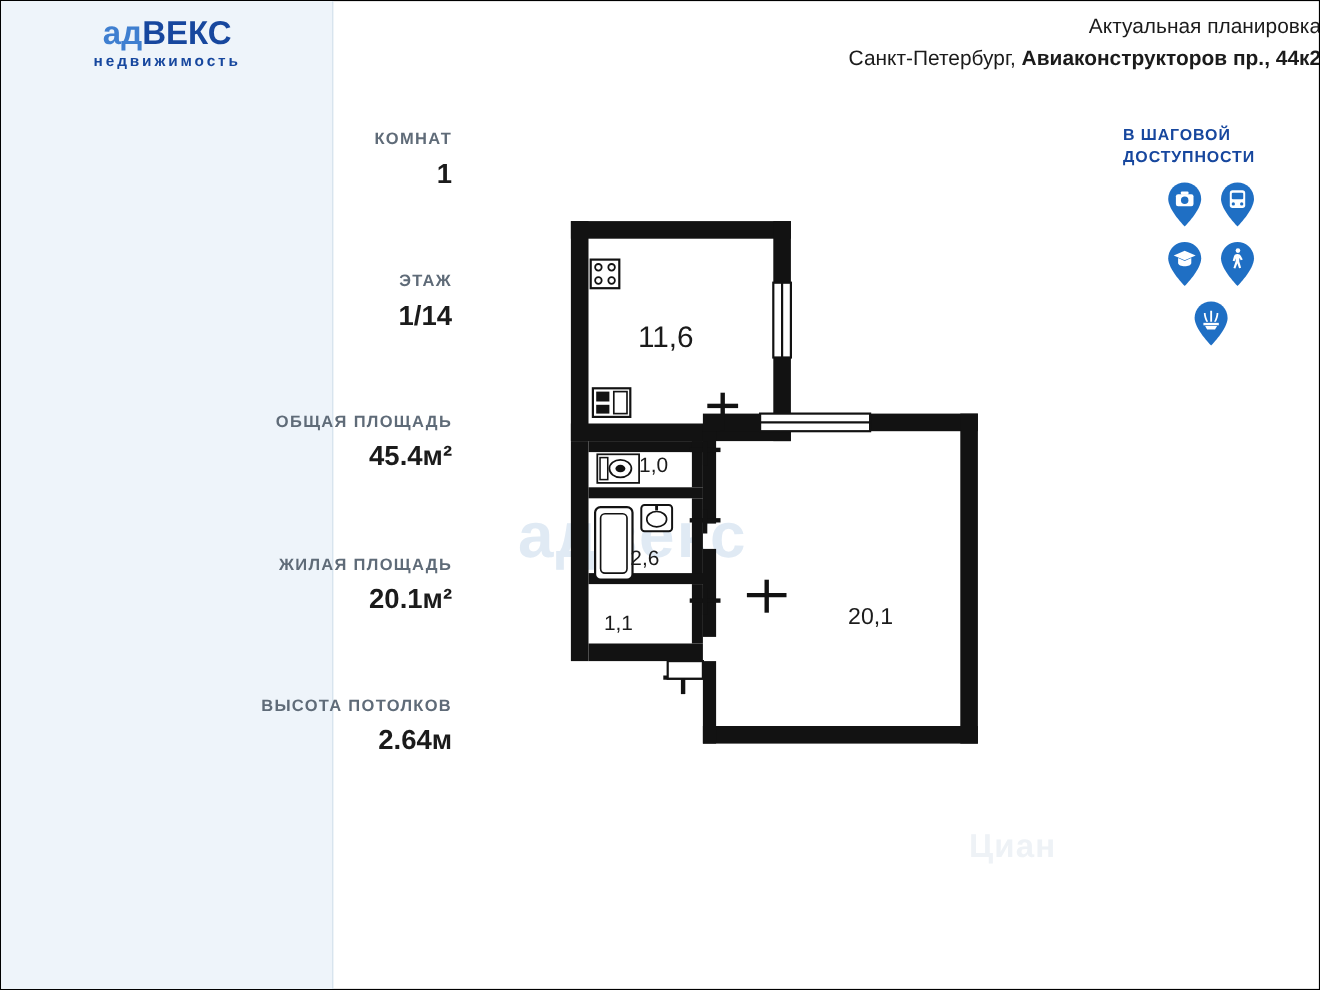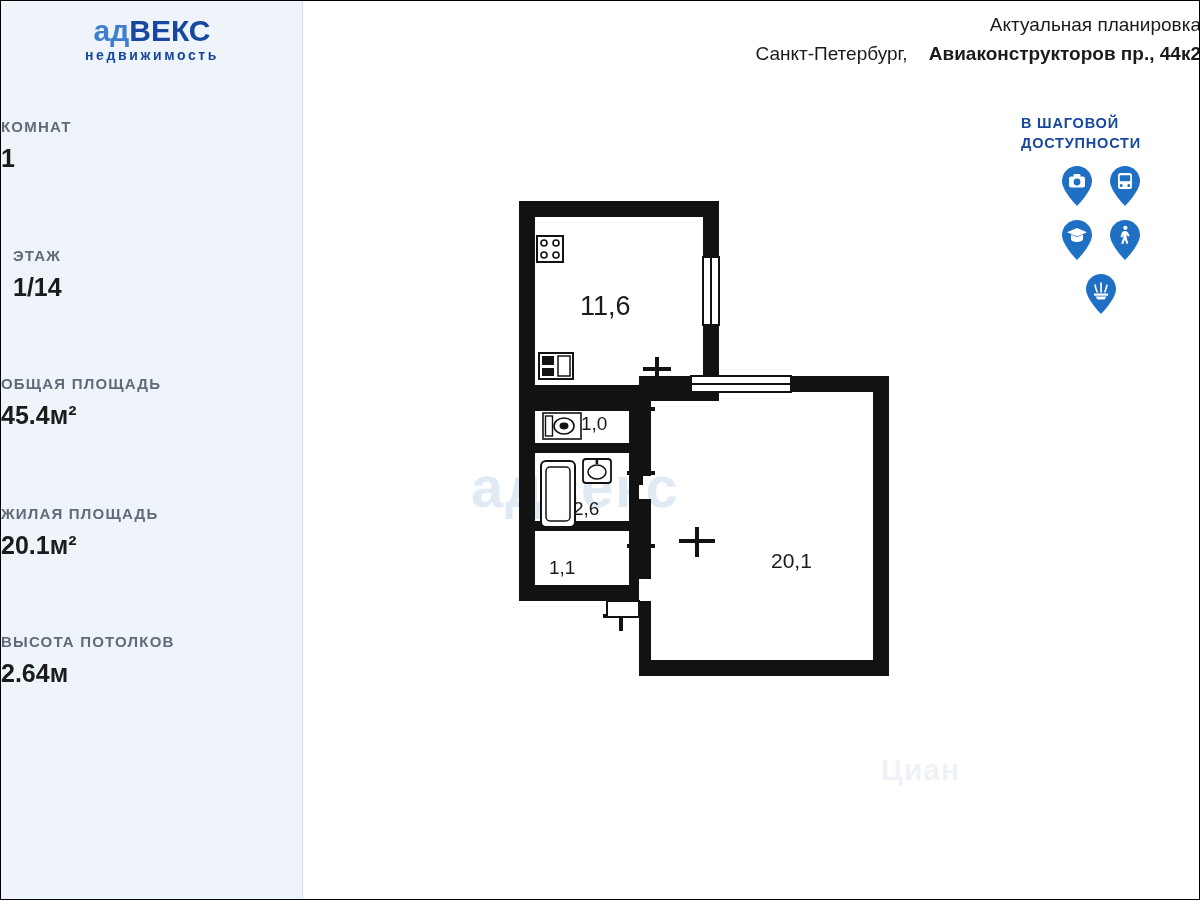--- a/index.html
+++ b/index.html
@@ -52,21 +52,22 @@
     font-size: 14px;
     font-weight: bold;
     color: #17479e;
     letter-spacing: 2.6px;
     line-height: 16px;
   }
 
   .stat {
     position: absolute;
     width: 362px;
-    text-align: left;
+    text-align: right;
+    padding-left: 48px;
   }
   .stat .stat-label {
     font-size: 15px;
     letter-spacing: 1.2px;
     color: #5f6b78;
     font-weight: bold;
     line-height: 20px;
   }
   .stat .stat-value {
     font-size: 25px;
@@ -89,21 +90,20 @@
     color: #1b1b1b;
     line-height: 28px;
   }
   #header .hdr-line2 {
     font-size: 19px;
     color: #1b1b1b;
     line-height: 30px;
   }
   #header .hdr-line2 b {
     font-weight: bold;
-    margin-left: 16px;
   }
 
   
   #poi {
     position: absolute;
     left: 1020px;
     top: 112px;
     width: 160px;
     text-align: left;
   }
@@ -176,21 +176,21 @@
     <div id="logo">
       <div class="logo-main"><span class="lg-light">ад</span><span>ВЕКС</span></div>
       <div class="logo-sub">недвижимость</div>
     </div>
 
     <div class="stat" style="top:116px;">
       <div class="stat-label">КОМНАТ</div>
       <div class="stat-value">1</div>
     </div>
 
-    <div class="stat" style="top:245px;margin-left:12px;">
+    <div class="stat" style="top:245px;">
       <div class="stat-label">ЭТАЖ</div>
       <div class="stat-value">1/14</div>
     </div>
 
     <div class="stat" style="top:373px;">
       <div class="stat-label">ОБЩАЯ ПЛОЩАДЬ</div>
       <div class="stat-value">45.4м²</div>
     </div>
 
     <div class="stat" style="top:503px;">

